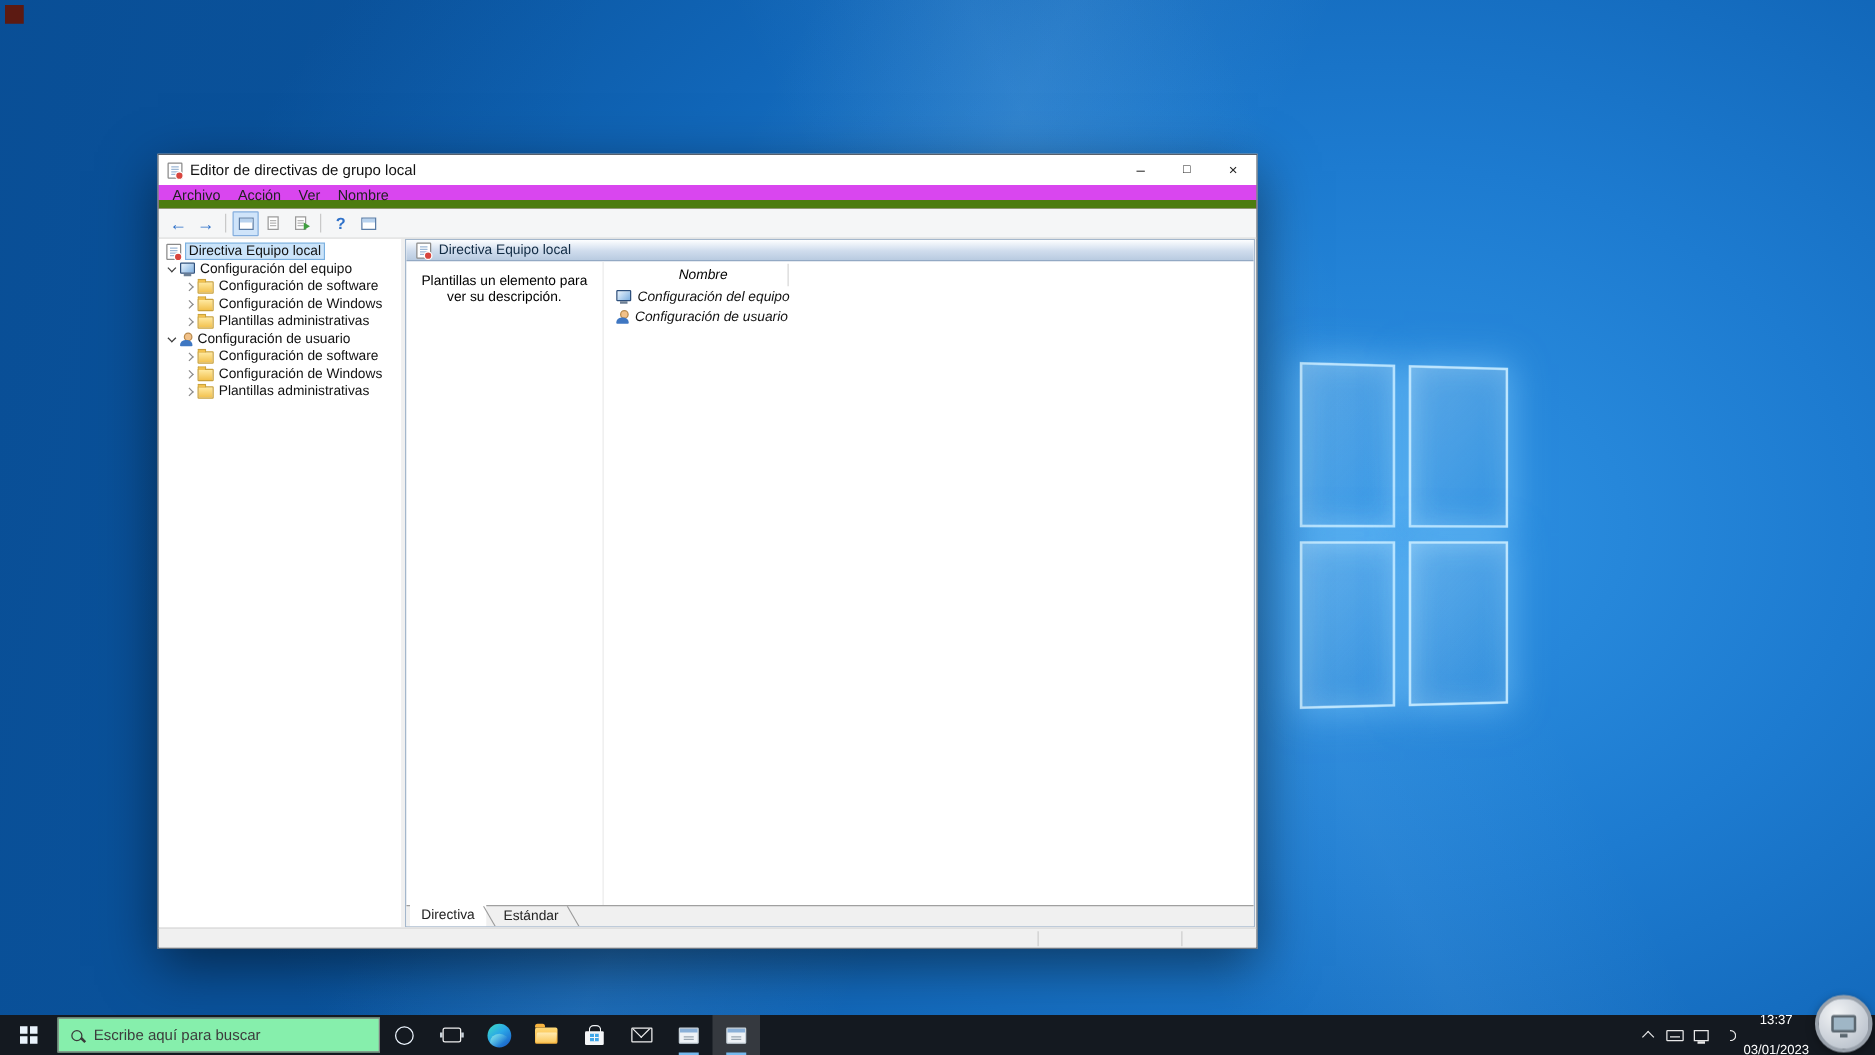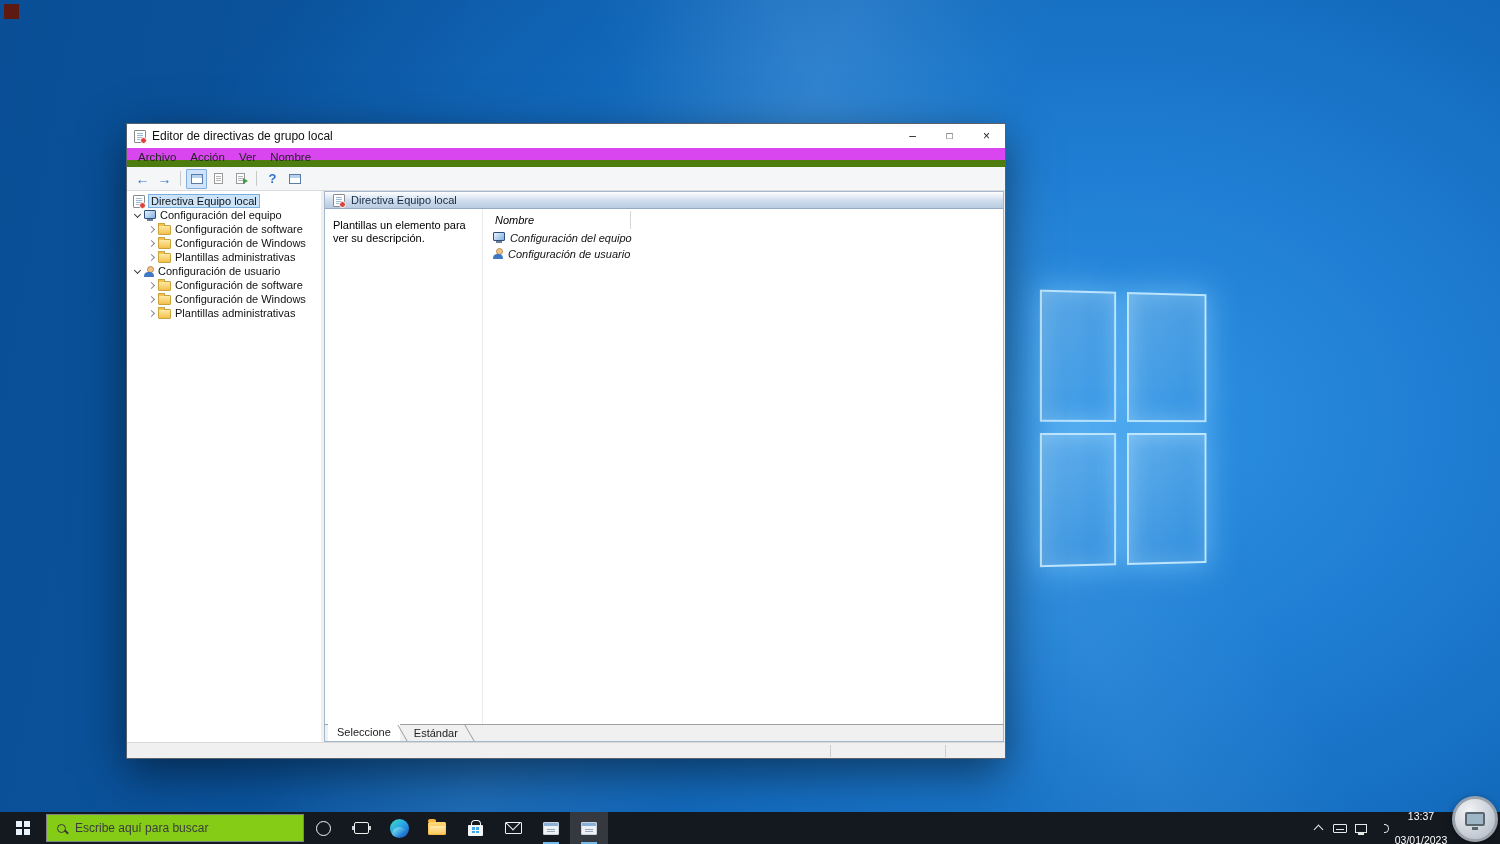--- a/index.html
+++ b/index.html
@@ -47,21 +47,21 @@
   .help-glyph { color:#2f71c9; font-size:13px; font-weight:bold; }
 
   .tb-win { width:12px; height:10px; border:1px solid #5a7ca6; background:#fff; position:relative; }
   .tb-win::before { content:""; position:absolute; left:0; right:0; top:0; height:3px; background:#b8d2ee; }
   .tb-doc { width:9px; height:11px; border:1px solid #9a9a9a; background:#fff; position:relative; }
   .tb-doc::before { content:""; position:absolute; left:1px; right:1px; top:2px; height:1px; background:#b5b5b5;
     box-shadow:0 2px 0 #b5b5b5, 0 4px 0 #b5b5b5; }
   .tb-doc.export::after { content:""; position:absolute; right:-4px; bottom:-1px; width:0; height:0;
     border-top:3px solid transparent; border-bottom:3px solid transparent; border-left:5px solid #3f9e3f; }
 
-  .mmc-body { flex:1; display:flex; background:#f0f0f0; overflow:hidden; }
+  .mmc-body { flex:1; display:flex; background:#f0f0f0; overflow:hidden;text-align:center; }
 
   
   .tree { width:194px; background:#fff; padding-top:3px; flex:none; overflow:hidden; }
   .trow { display:flex; align-items:center; gap:4px; height:14px; font-size:11px; color:#111; white-space:nowrap; }
   .tlabel.selected { background:#cbe4fa; outline:1px solid #7ab0e0; padding:0 2px; }
   .chev { width:5px; height:5px; border-right:1.5px solid #8a8a8a; border-bottom:1.5px solid #8a8a8a; flex:none; }
   .chev.down { transform:rotate(45deg); border-color:#3c3c3c; margin-top:-2px; }
   .chev.right { transform:rotate(-45deg); }
 
   .splitter { width:3px; background:#f0f0f0; flex:none; }
@@ -97,21 +97,21 @@
   .ico-user::after { content:""; position:absolute; left:0; bottom:0; width:10px; height:5px; border-radius:5px 5px 1px 1px; background:#3f77c2; }
   .ico-folder { width:13px; height:10px; background:linear-gradient(#ffe9a0,#f2c14e); border:1px solid #caa23c; border-radius:1px; position:relative; flex:none; margin-top:2px; }
   .ico-folder::before { content:""; position:absolute; left:-1px; top:-3px; width:5px; height:2px; background:#f2c14e; border:1px solid #caa23c; border-bottom:none; border-radius:1px 1px 0 0; }
 
   
   .taskbar { position:absolute; left:0; right:0; bottom:0; height:32px; background:#141920; display:flex; align-items:stretch; z-index:5; }
   .start { width:46px; display:flex; align-items:center; justify-content:center; }
   .winflag { width:15px; height:15px; display:grid; grid-template-columns:6.5px 6.5px; grid-template-rows:6.5px 6.5px; gap:1.5px; }
   .winflag span { background:#e9f2fb; }
 
-  .searchbox { width:258px; background:#84cc16; border:1px solid #808080; margin:2px 0; display:flex; align-items:center; gap:9px; padding:0 10px; }
+  .searchbox { width:258px; background:#86efac; border:1px solid #808080; margin:2px 0; display:flex; align-items:center; gap:9px; padding:0 10px; }
   .mag { width:9px; height:9px; border:1.8px solid #3a3a3a; border-radius:50%; position:relative; flex:none; }
   .mag::after { content:""; position:absolute; width:5px; height:1.8px; background:#3a3a3a; right:-4px; bottom:-1px; transform:rotate(45deg); }
   .searchbox input { border:none; outline:none; background:transparent; width:100%; font-size:12px; color:#333;
     font-family:"Liberation Sans","DejaVu Sans",sans-serif; }
   .searchbox input::placeholder { color:#3c3c3c; opacity:1; }
 
   .tb-ico { width:38px; display:flex; align-items:center; justify-content:center; position:relative; }
   .tb-ico.active { background:rgba(255,255,255,0.14); }
   .runline { position:absolute; bottom:0; left:11px; right:11px; height:2px; background:#76b9ed; }
 
@@ -287,21 +287,21 @@
               <span class="ico-computer"></span>
               <span>Configuración del equipo</span>
             </div>
             <div class="lrow">
               <span class="ico-user"></span>
               <span>Configuración de usuario</span>
             </div>
           </div>
         </div>
         <div class="tabs">
-          <div class="tab active">Seleccione</div>
+          <div class="tab active">Directiva</div>
           <span class="tab-slant"></span>
           <div class="tab">Estándar</div>
           <span class="tab-slant"></span>
         </div>
       </div>
     </div>
 
     <div class="statusbar">
       <span class="st-sep s1"></span>
       <span class="st-sep s2"></span>

